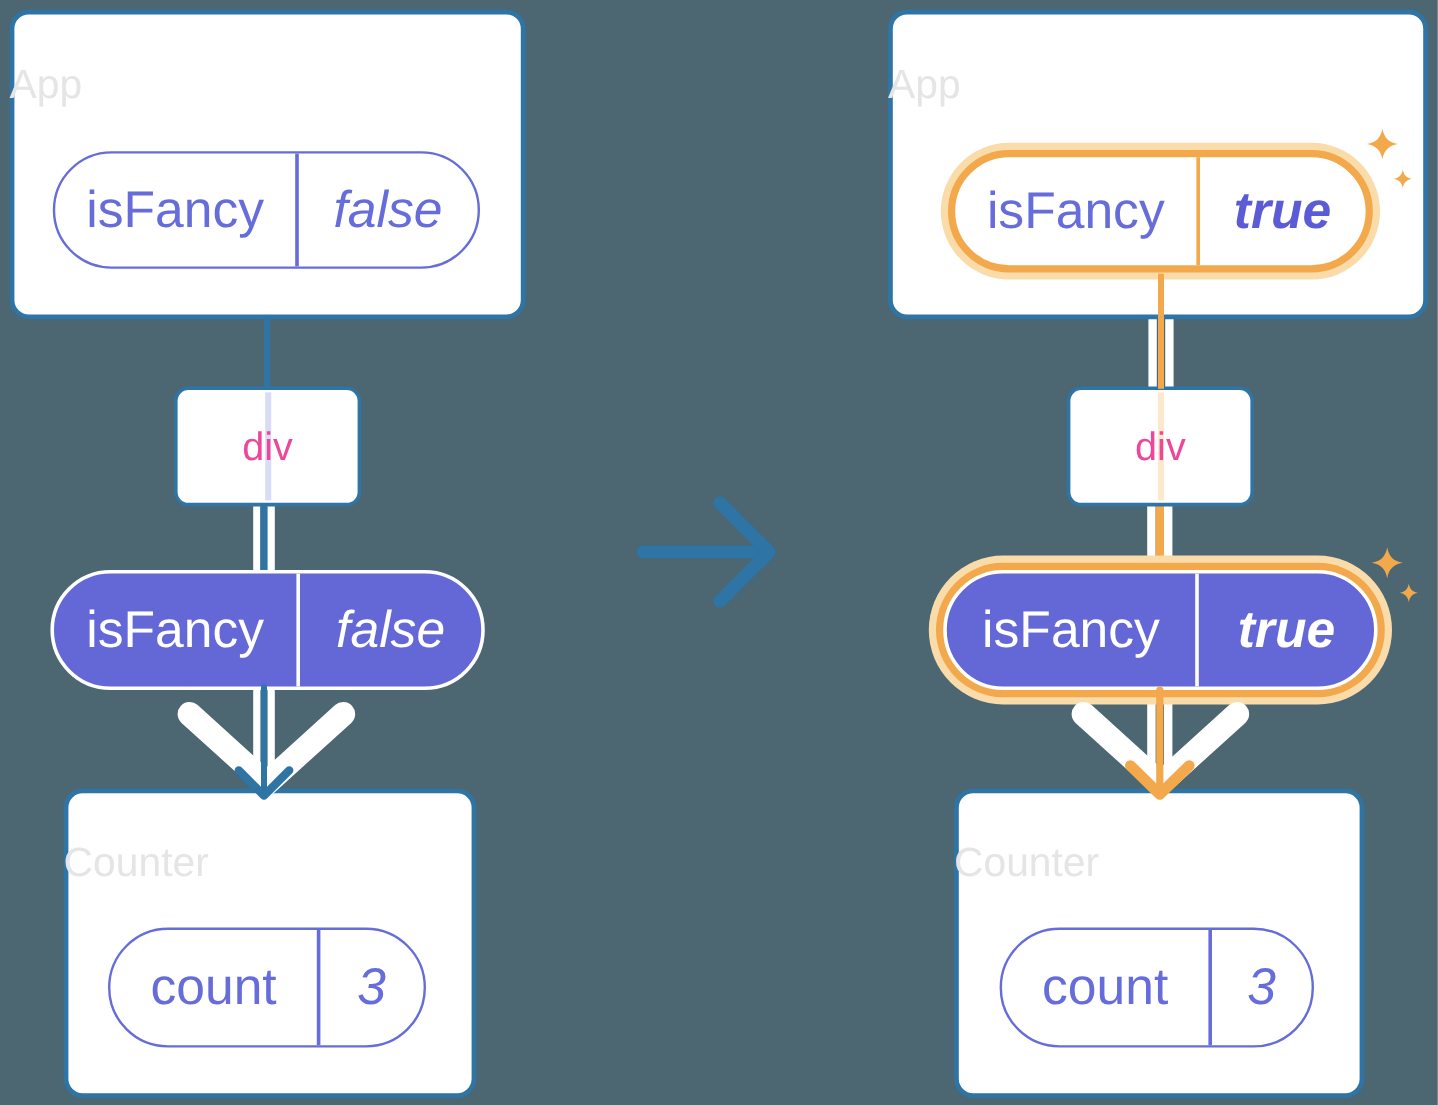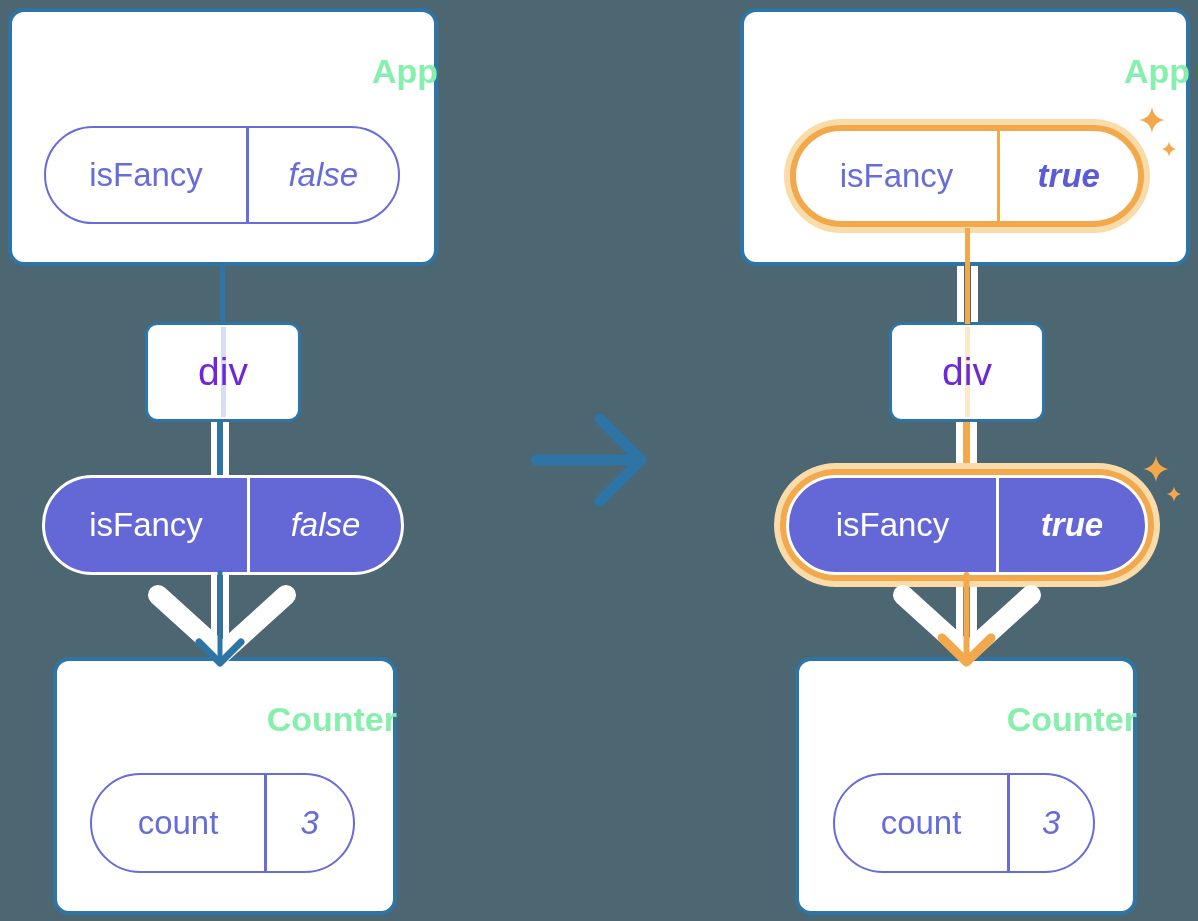--- a/index.html
+++ b/index.html
@@ -10,28 +10,28 @@
   
   .card{
     position:absolute;background:#ffffff;border:4px solid #2E74A4;border-radius:16px;
     box-sizing:border-box;
   }
   .node-box{
     position:absolute;background:#ffffff;border:3px solid #2E74A4;border-radius:12px;
     box-sizing:border-box;display:flex;align-items:center;justify-content:center;
   }
   .node-box .inner-line{position:absolute;top:2px;bottom:2px;width:5px;left:50%;margin-left:-2.5px;}
-  .node-box .box-label{position:relative;font-size:39px;color:#6d28d9;font-weight:500;}
+  .node-box .box-label{position:relative;font-size:33px;color:#ec4899;font-weight:500;}
   .card-title{
-    position:absolute;text-align:right;font-size:34px;color:#86efac;font-weight:700;
+    position:absolute;text-align:left;font-size:34px;color:#e5e5e5;font-weight:400;
   }
   
   .pill{
     position:absolute;display:flex;align-items:stretch;box-sizing:border-box;border-radius:60px;
-    font-size:33px;
+    font-size:43px;
     text-align:right;
   }
   .pill .cell{display:flex;align-items:center;justify-content:center;}
   .pill .cell-left{flex:0 0 auto;}
   .pill .cell-right{flex:1 1 auto;font-style:italic;}
   .pill .divider{flex:0 0 auto;}
   .pill-outline{background:#ffffff;border:2.5px solid #666CDA;color:#666CDA;}
   .pill-outline .divider{width:2.5px;background:#666CDA;}
   .pill-solid{background:#6467D6;border:3px solid #ffffff;color:#ffffff;}
   .pill-solid .divider{width:3px;background:#ffffff;}

